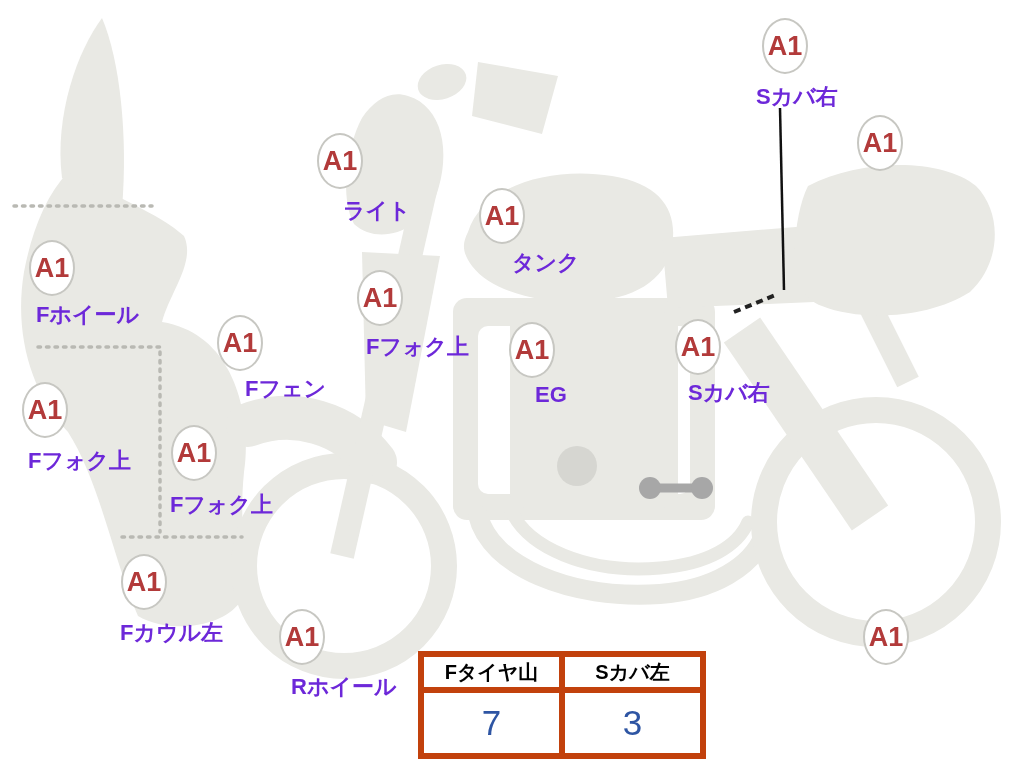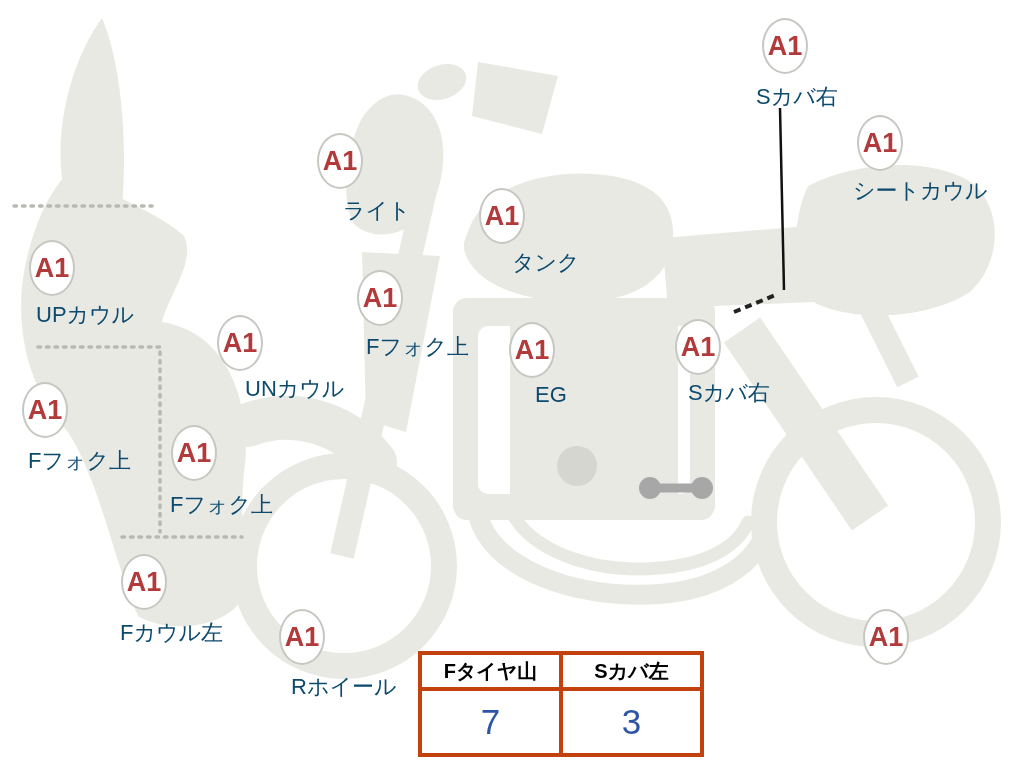--- a/index.html
+++ b/index.html
@@ -19,32 +19,32 @@
     width:46px; height:56px;
     border-radius:50%;
     background:#ffffff;
     border:2px solid #c7c7c2;
     display:flex; align-items:center; justify-content:center;
     color:var(--grade-red,#b23a3a);
     font-size:27px; font-weight:700;
   }
   .part-label {
     position:absolute;
-    color:#0c4a6e;
+    color:#6d28d9;
     font-size:22px;
-    font-weight:400;
+    font-weight:700;
     white-space:nowrap;
   }
   .tire-table {
     position:absolute; left:408px; top:651px;
     border-collapse:collapse;
     background:#ffffff;
     table-layout:fixed;
   }
-  .tire-table th, .tire-table td { border:4px solid #c2410c; text-align:center; }
+  .tire-table th, .tire-table td { border:6px solid #c2410c; text-align:center; }
   .tire-table th { width:141px; height:36px; font-size:20px; font-weight:700; color:#000; }
   .tire-table td { height:66px; font-size:35px; font-weight:400; color:var(--value-blue,#2e55a3); }
 </style>
 </head>
 <body>
 
 <div class="stage">
 
   <svg class="bike-svg" width="1024" height="768" viewBox="0 0 1024 768">
     <path class="bike-shape" d="M92,18 C68,50 44,115 52,178 L112,208 C118,136 110,60 92,18 Z"></path>
@@ -85,36 +85,35 @@
       <path d="M112,537 L232,537"></path>
     </g>
     <line x1="770" y1="108" x2="774" y2="290" stroke="#111111" stroke-width="2.5"></line>
     <line x1="724" y1="312" x2="768" y2="294" stroke="#222222" stroke-width="4" stroke-dasharray="7 5"></line>
   </svg>
 
   <span class="grade-badge" style="left:752px;top:18px">A1</span>
   <span class="part-label" style="left:746px;top:82px">Sカバ右</span>
 
   <span class="grade-badge" style="left:847px;top:115px">A1</span>
-  <span class="part-label" style="left:843px;top:176px">シートカウル</span>
 
   <span class="grade-badge" style="left:307px;top:133px">A1</span>
   <span class="part-label" style="left:333px;top:196px">ライト</span>
 
   <span class="grade-badge" style="left:469px;top:188px">A1</span>
   <span class="part-label" style="left:502px;top:248px">タンク</span>
 
   <span class="grade-badge" style="left:19px;top:240px">A1</span>
-  <span class="part-label" style="left:26px;top:300px">UPカウル</span>
+  <span class="part-label" style="left:26px;top:300px">Fホイール</span>
 
   <span class="grade-badge" style="left:347px;top:270px">A1</span>
   <span class="part-label" style="left:356px;top:332px">Fフォク上</span>
 
   <span class="grade-badge" style="left:207px;top:315px">A1</span>
-  <span class="part-label" style="left:235px;top:374px">UNカウル</span>
+  <span class="part-label" style="left:235px;top:374px">Fフェン</span>
 
   <span class="grade-badge" style="left:499px;top:322px">A1</span>
   <span class="part-label" style="left:525px;top:382px">EG</span>
 
   <span class="grade-badge" style="left:665px;top:319px">A1</span>
   <span class="part-label" style="left:678px;top:378px">Sカバ右</span>
 
   <span class="grade-badge" style="left:12px;top:382px">A1</span>
   <span class="part-label" style="left:18px;top:446px">Fフォク上</span>
 

